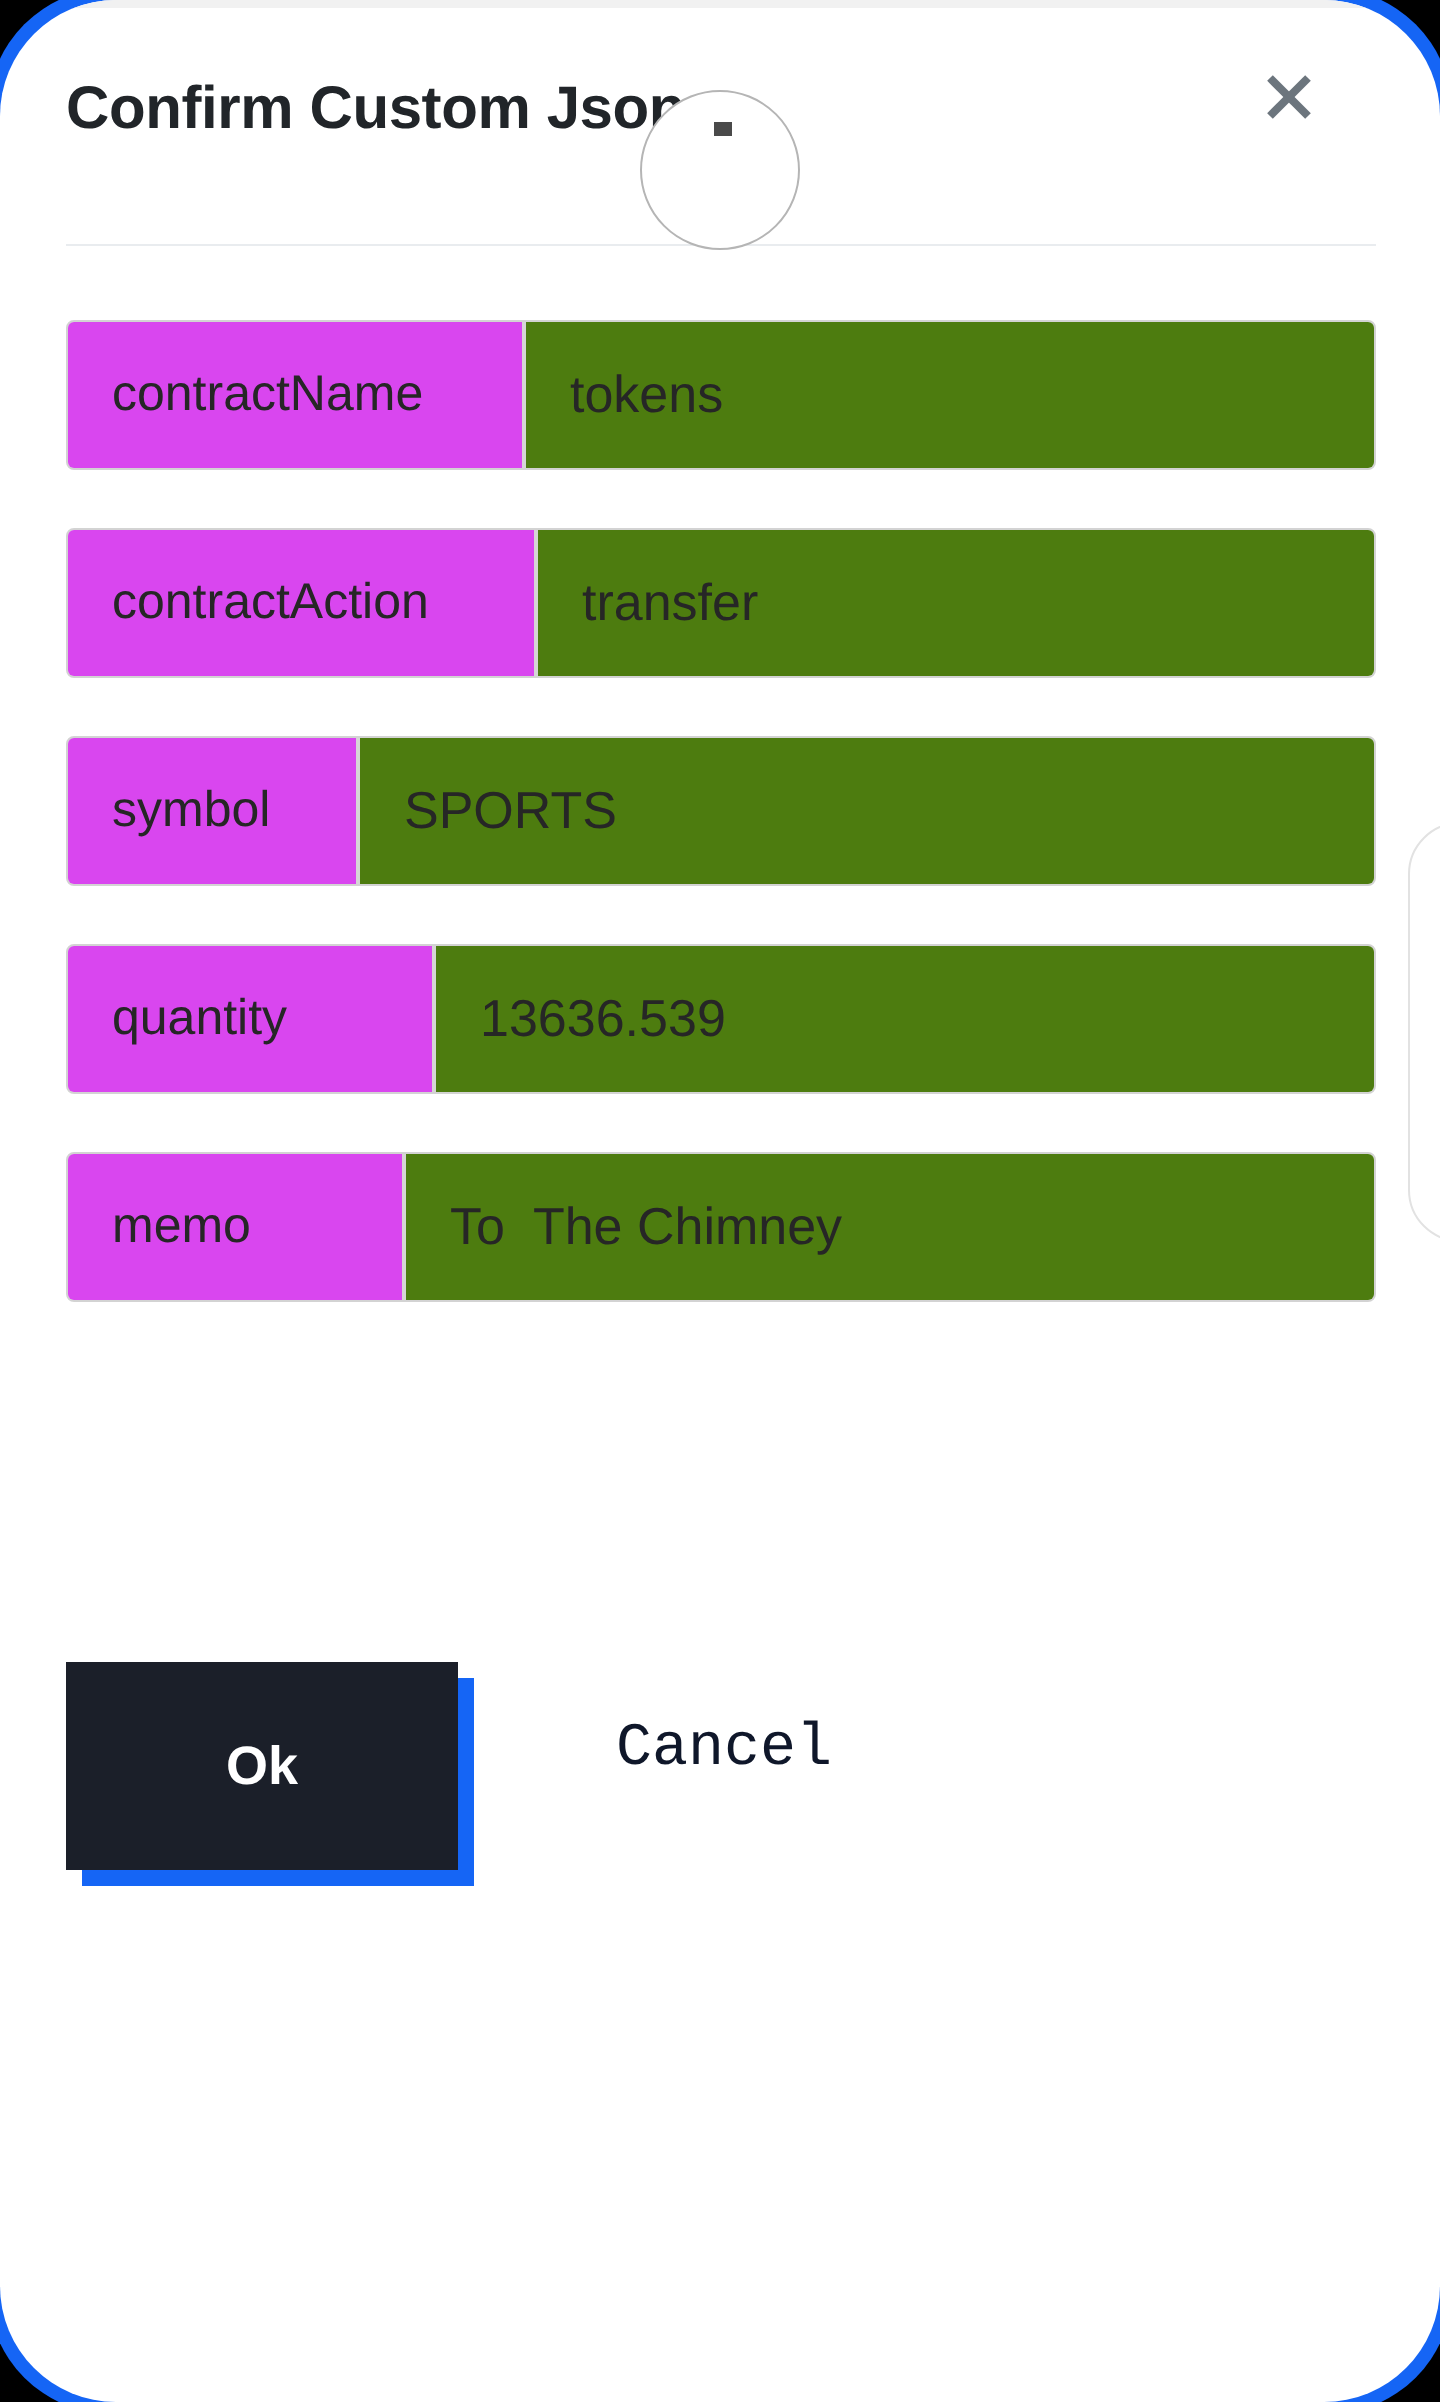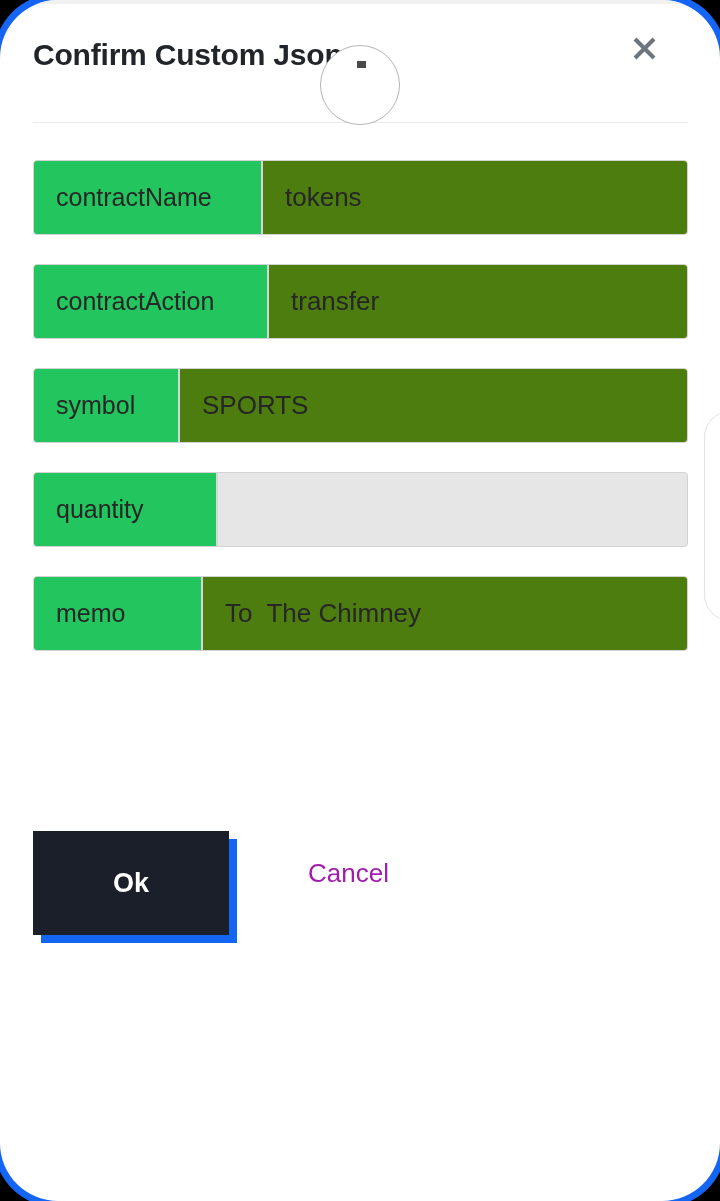--- a/index.html
+++ b/index.html
@@ -105,21 +105,21 @@
   }
 
   .field-label {
     display: flex;
     align-items: center;
     padding: 0 22px;
     font-size: 25px;
     color: #262626;
     white-space: nowrap;
     border-right: 2px solid #d6d6d6;
-    background: #22c55e;
+    background: #d946ef;
   }
 
   .field-value {
     display: flex;
     align-items: center;
     flex: 1 1 auto;
     padding: 0 22px;
     font-size: 26px;
     color: #262626;
     background: #4d7c0f;
@@ -144,26 +144,26 @@
     border: none;
     cursor: pointer;
     box-shadow: 8px 8px 0 0 #1565f5;
     font-family: "Liberation Sans", sans-serif;
   }
 
   #cancel-button {
     position: absolute;
     left: 308px;
     top: 858px;
-    font-size: 26px;
-    color: #a21caf;
+    font-size: 30px;
+    color: #0f172a;
     background: none;
     border: none;
     cursor: pointer;
-    font-family: Liberation Sans, sans-serif;
+    font-family: Liberation Mono, monospace;
     padding: 0;
   }
 
   
   #edge-card {
     position: absolute;
     left: 704px;
     top: 411px;
     width: 60px;
     height: 210px;
@@ -228,20 +228,21 @@
       </div>
 
       <div class="field-row">
         <div class="field-label" style="width:146px">symbol</div>
         <div class="field-value">SPORTS</div>
       </div>
 
 
       <div class="field-row">
         <div class="field-label" style="width:184px">quantity</div>
+        <div class="field-value">13636.539</div>
       </div>
 
       <div class="field-row">
         <div class="field-label" style="width:169px">memo</div>
         <div class="field-value">To  The Chimney</div>
       </div>
 
     </div>
 
     <button id="ok-button">Ok</button>

